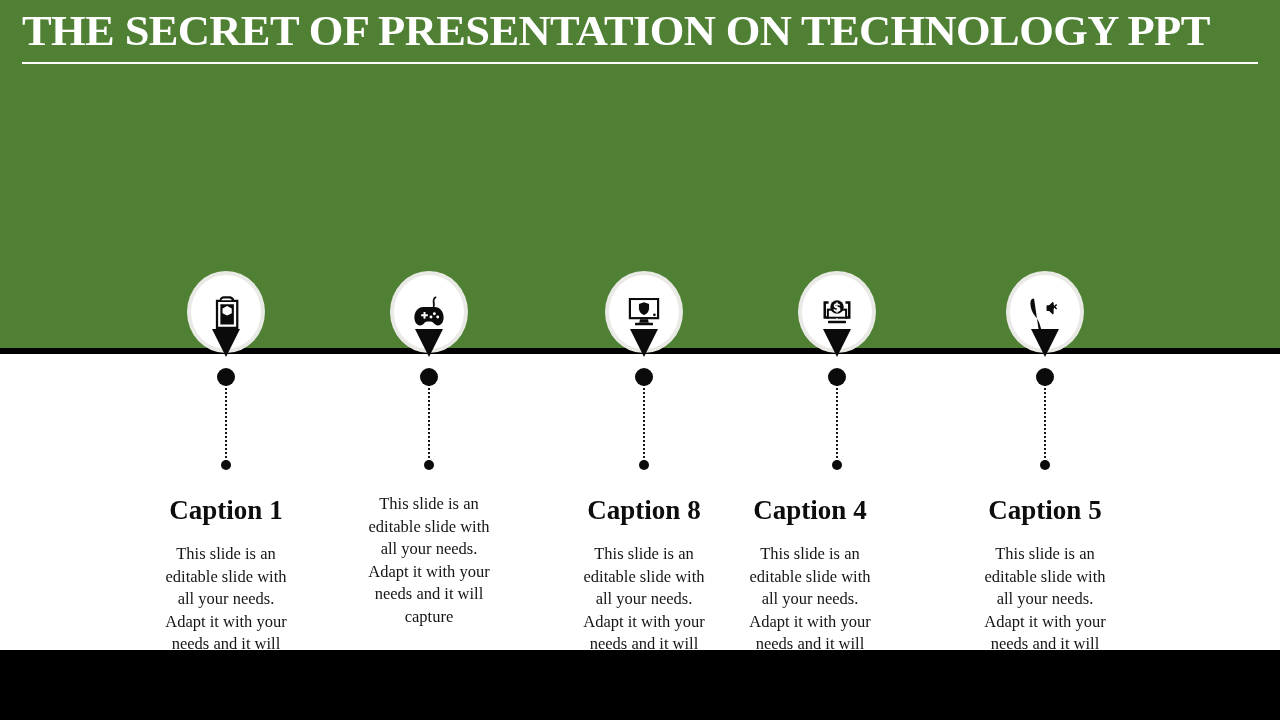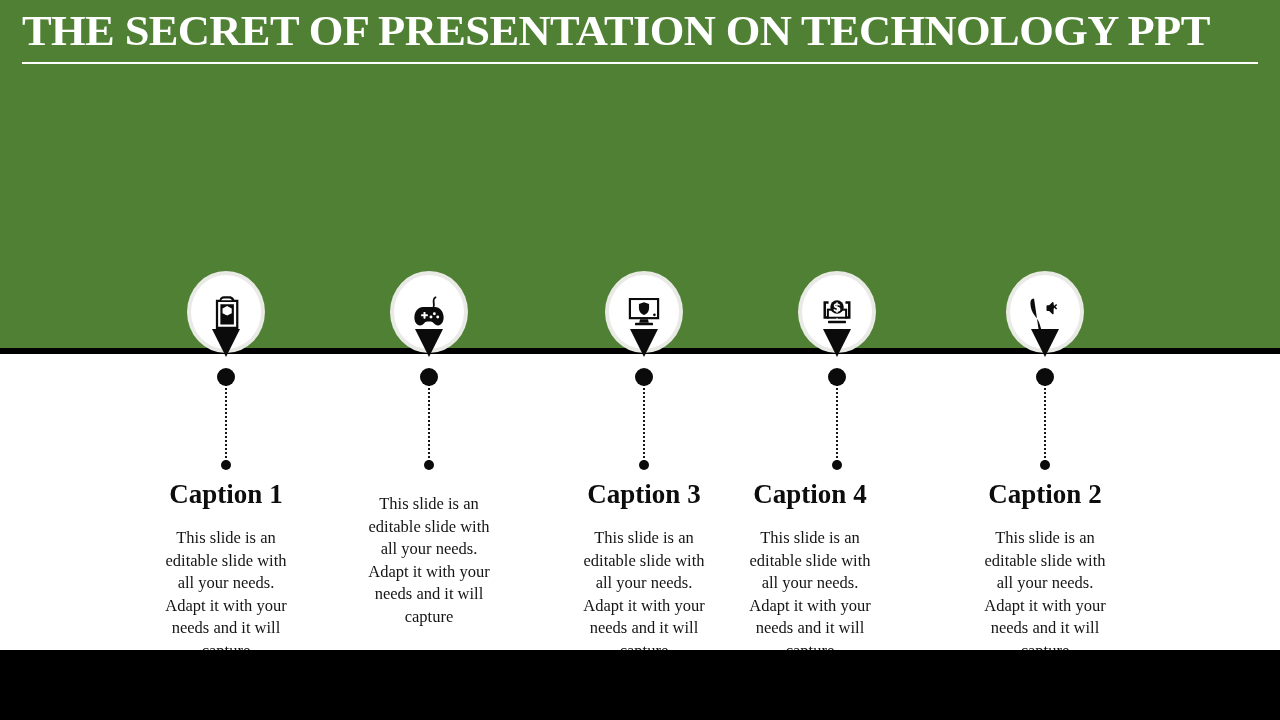--- a/index.html
+++ b/index.html
@@ -169,21 +169,21 @@
     width: 186px;
     margin-left: -93px;
     text-align: center;
   }
   .caption-title {
     font-family: "Liberation Serif", serif;
     font-weight: bold;
     font-size: 27px;
     line-height: 34px;
     color: #0d0d0d;
-    margin: 0 0 6px 0;
+    margin: 16px 0 6px 0;
     white-space: nowrap;
   }
   .caption-body {
     font-family: "Liberation Serif", serif;
     font-size: 16.5px;
     line-height: 22.6px;
     color: #141414;
     margin: 16px;
     padding: 0 8px;
   }
@@ -307,28 +307,28 @@
     </div>
   <div id="captions">
       <div class="caption" style="left: 226px;">
         <div class="caption-title">Caption 1</div>
         <div class="caption-body">This slide is an editable slide with all your needs. Adapt it with your needs and it will capture</div>
       </div>
       <div class="caption" style="left: 429px;">
         <div class="caption-body">This slide is an editable slide with all your needs. Adapt it with your needs and it will capture</div>
       </div>
       <div class="caption" style="left: 644px;">
-        <div class="caption-title">Caption 3</div>
+        <div class="caption-title">Caption 8</div>
         <div class="caption-body">This slide is an editable slide with all your needs. Adapt it with your needs and it will capture</div>
       </div>
       <div class="caption" style="left: 810px;">
         <div class="caption-title">Caption 4</div>
         <div class="caption-body">This slide is an editable slide with all your needs. Adapt it with your needs and it will capture</div>
       </div>
       <div class="caption" style="left: 1045px;">
-        <div class="caption-title">Caption 2</div>
+        <div class="caption-title">Caption 5</div>
         <div class="caption-body">This slide is an editable slide with all your needs. Adapt it with your needs and it will capture</div>
       </div>
     </div>
 
   <div class="footer-band"></div>
 
 </div>
 
 </body></html>

